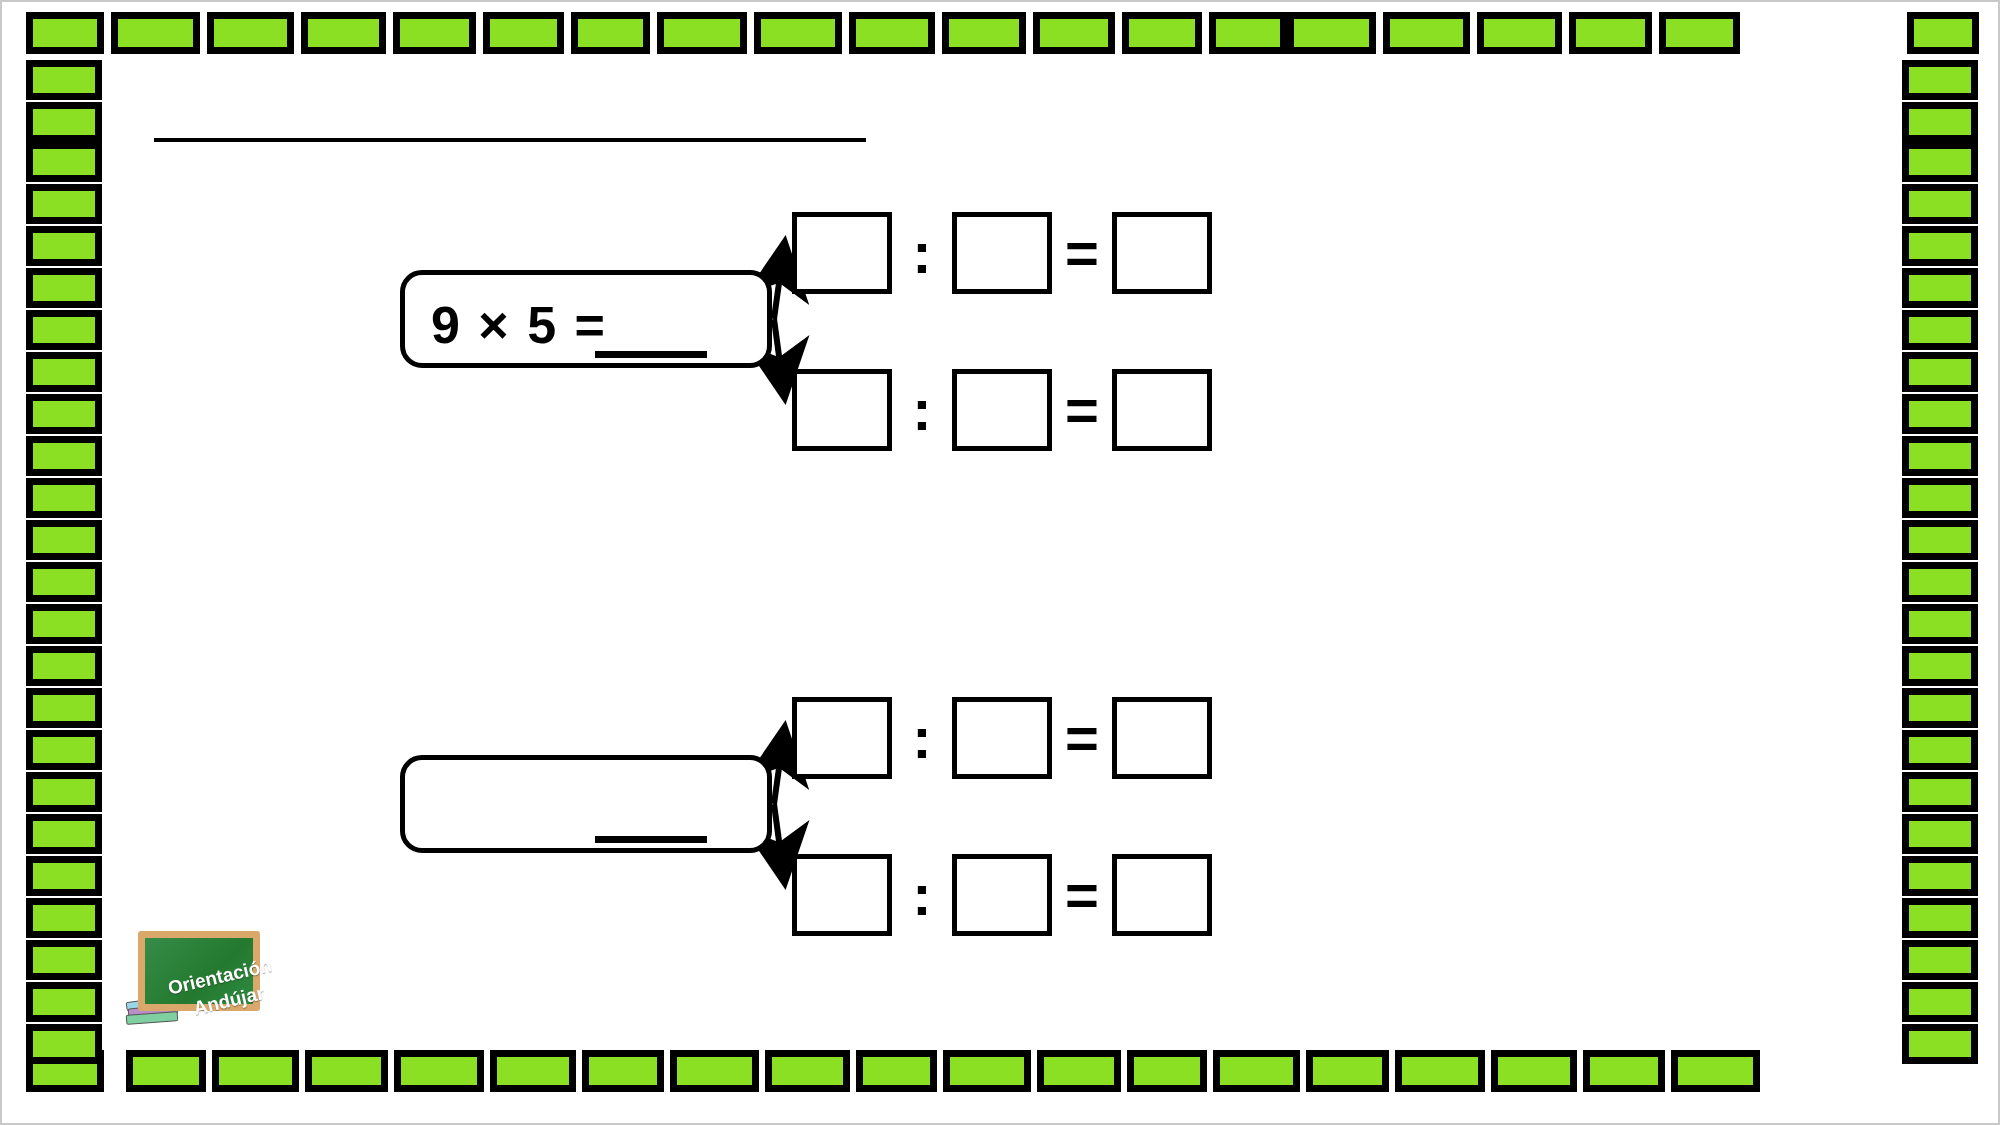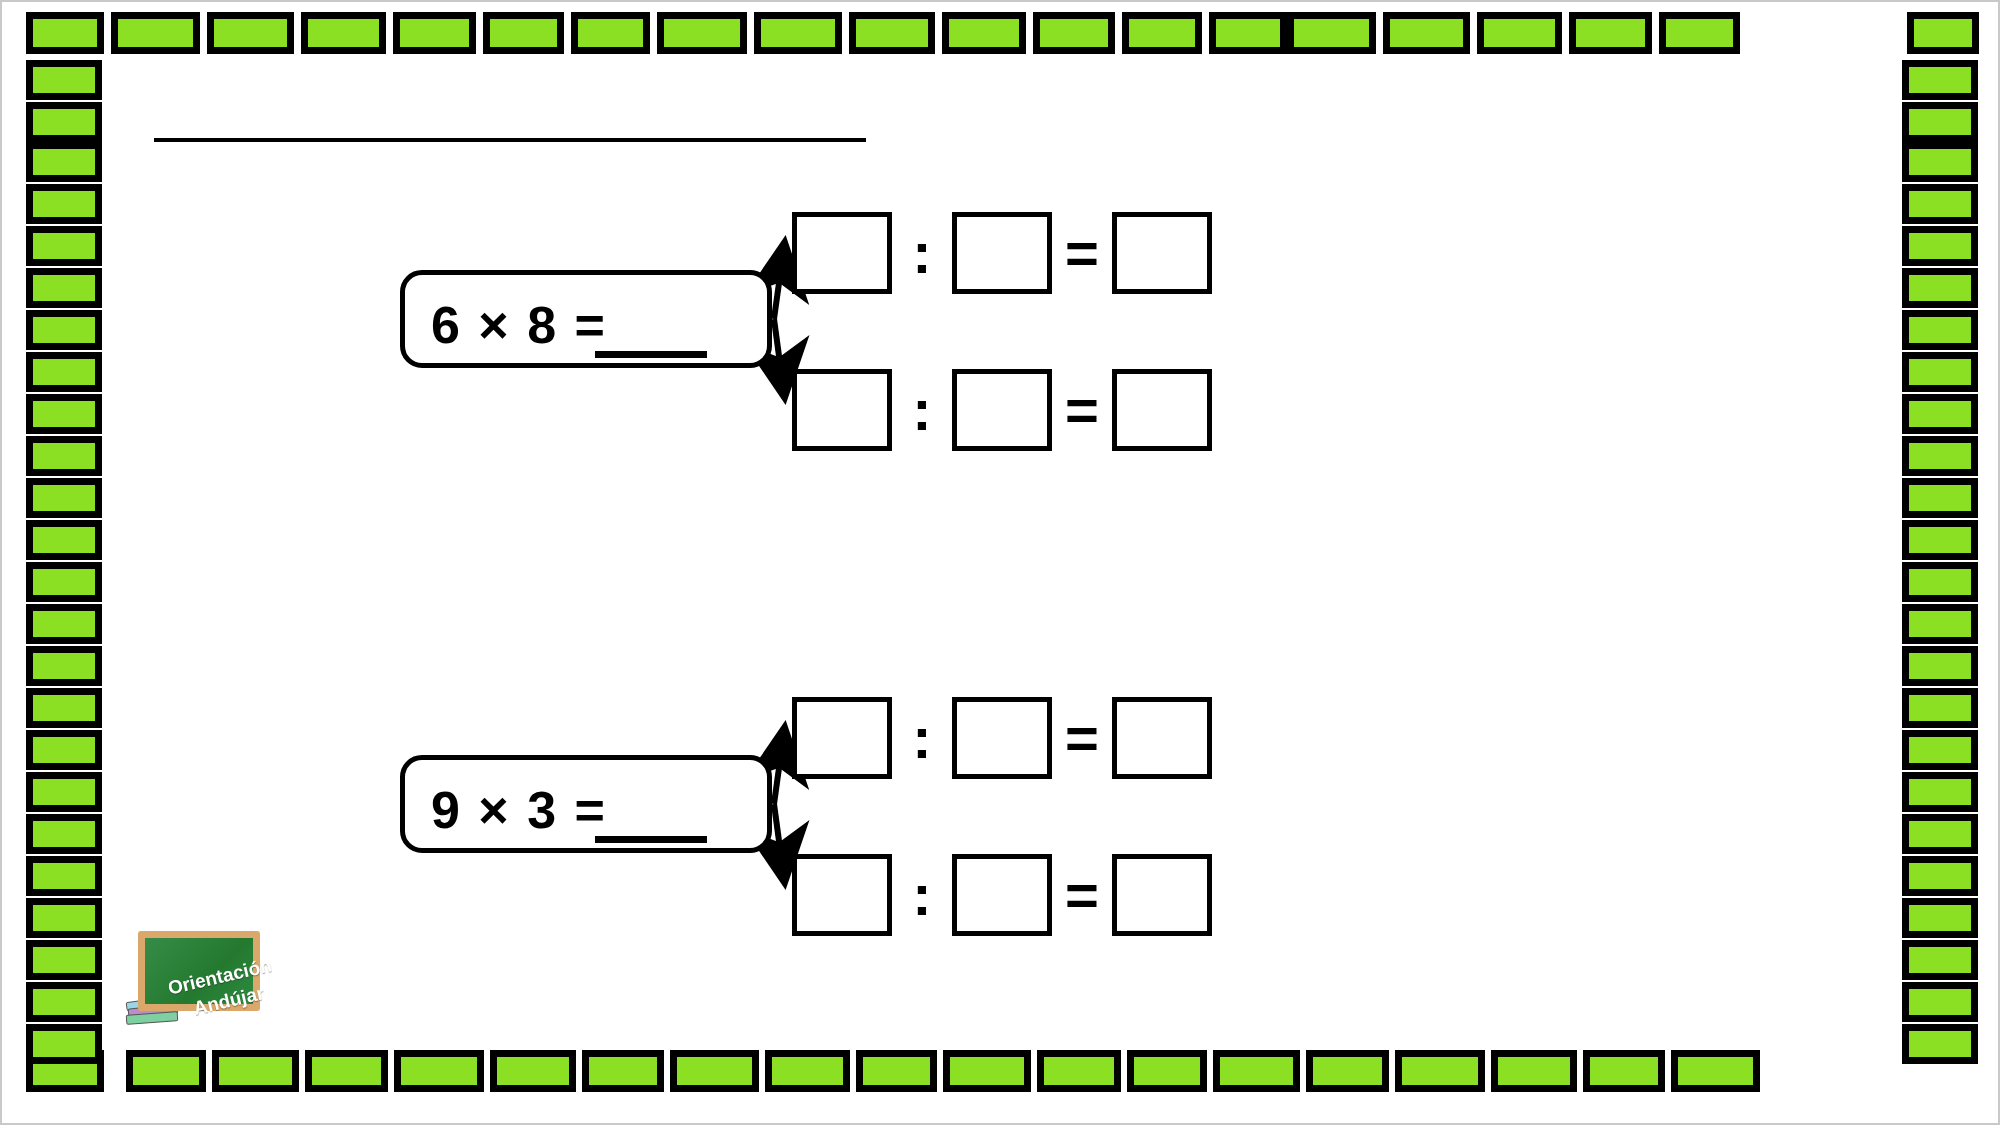--- a/index.html
+++ b/index.html
@@ -180,21 +180,21 @@
         <defs>
           <marker id="ah1" markerWidth="11" markerHeight="11" refX="9" refY="5.5" orient="auto">
             <path d="M0,0 L11,5.5 L0,11 L3,5.5 Z" fill="#000"></path>
           </marker>
         </defs>
         <line x1="662" y1="164" x2="672" y2="92" stroke="#000" stroke-width="6" marker-end="url(#ah1)"></line>
         <line x1="662" y1="164" x2="672" y2="238" stroke="#000" stroke-width="6" marker-end="url(#ah1)"></line>
       </svg>
 
       <div class="eqbox">
-        <div class="eqtext">6 × 8 =</div>
+        <div class="eqtext">9 × 5 =</div>
         <div class="eqblank"></div>
       </div>
 
       <div class="row top">
         <div class="abox"></div>
         <div class="sep colon">:</div>
         <div class="abox"></div>
         <div class="sep">=</div>
         <div class="abox"></div>
       </div>
@@ -214,21 +214,20 @@
         <defs>
           <marker id="ah2" markerWidth="11" markerHeight="11" refX="9" refY="5.5" orient="auto">
             <path d="M0,0 L11,5.5 L0,11 L3,5.5 Z" fill="#000"></path>
           </marker>
         </defs>
         <line x1="662" y1="164" x2="672" y2="92" stroke="#000" stroke-width="6" marker-end="url(#ah2)"></line>
         <line x1="662" y1="164" x2="672" y2="238" stroke="#000" stroke-width="6" marker-end="url(#ah2)"></line>
       </svg>
 
       <div class="eqbox">
-        <div class="eqtext">9 × 3 =</div>
         <div class="eqblank"></div>
       </div>
 
       <div class="row top">
         <div class="abox"></div>
         <div class="sep colon">:</div>
         <div class="abox"></div>
         <div class="sep">=</div>
         <div class="abox"></div>
       </div>

